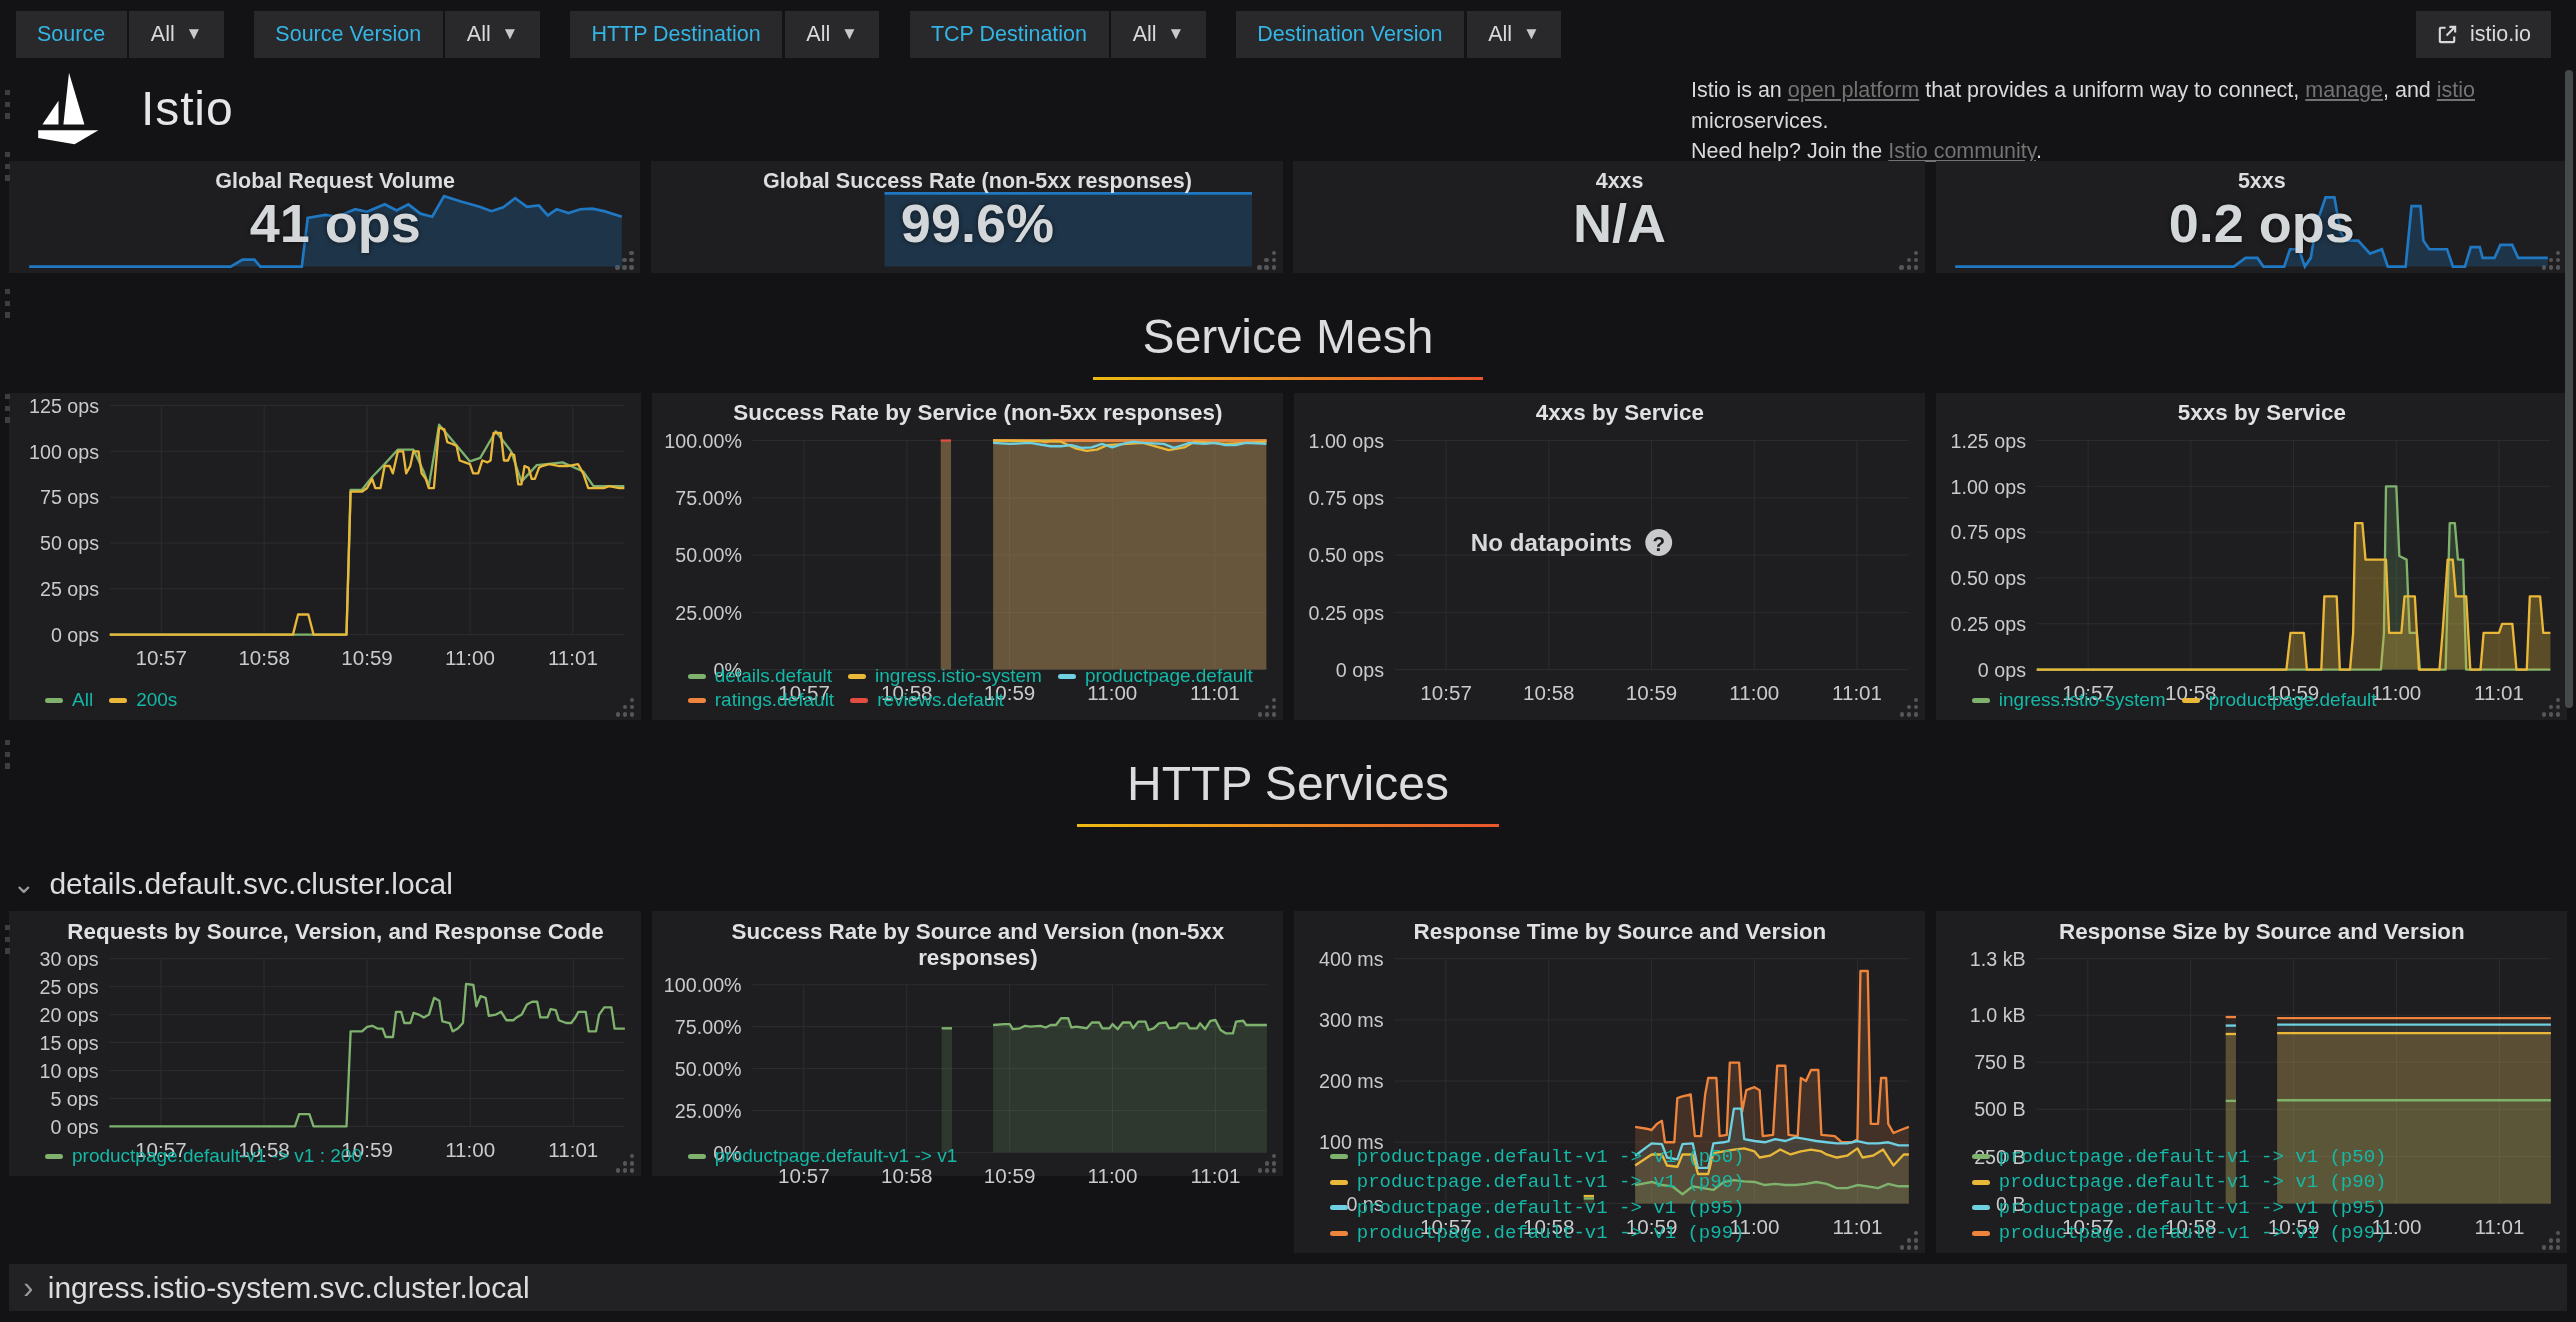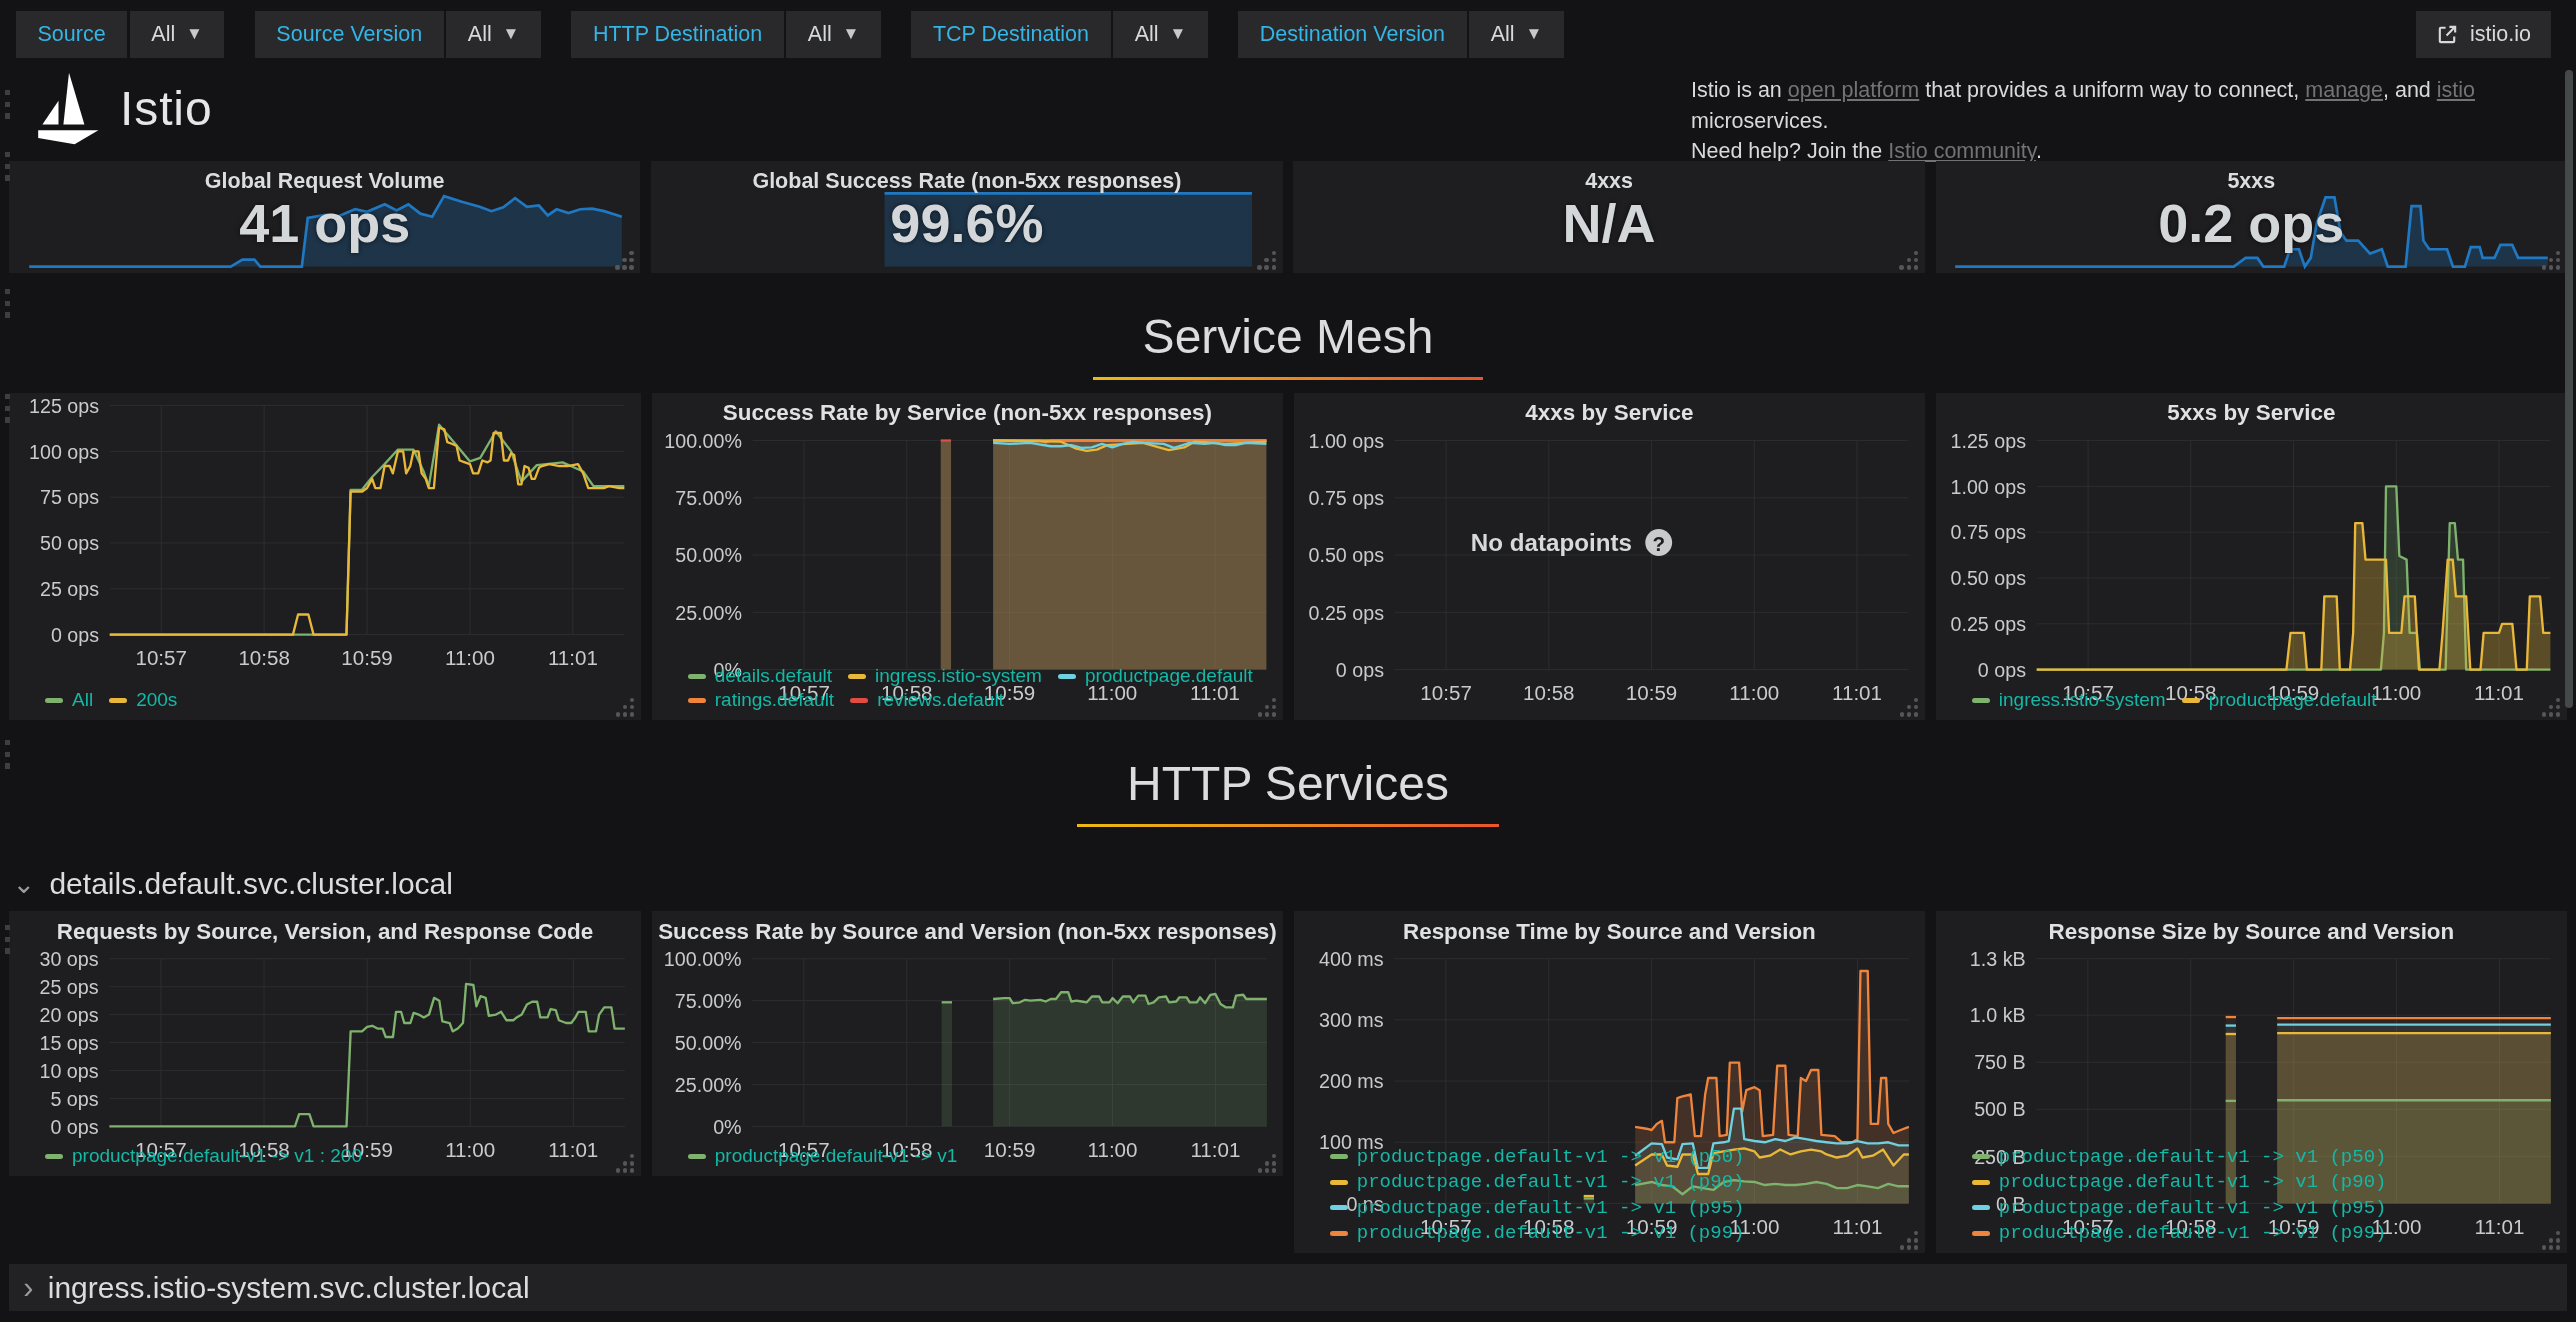--- a/index.html
+++ b/index.html
@@ -65,21 +65,21 @@
   
   .grip { position:absolute; right:5.4px; bottom:3.6px; width:20px; height:20px; cursor:nwse-resize; }
   .grip b { position:absolute; width:4.5px; height:4.5px; border-radius:50%; background:#55565a; }
   .grip b:nth-child(1){left:0;bottom:0}.grip b:nth-child(2){left:7.2px;bottom:0}
   .grip b:nth-child(3){left:14.3px;bottom:0}.grip b:nth-child(4){left:7.2px;bottom:7.2px}
   .grip b:nth-child(5){left:14.3px;bottom:7.2px}.grip b:nth-child(6){left:14.3px;bottom:14.3px}
   .row-handle { position:absolute; left:4.5px; width:7.2px; height:38px; cursor:move; }
   .row-handle i { display:block; width:5.4px; height:5.4px; background:#3d3e41; margin-bottom:6.3px; }
   .scroll-thumb { position:absolute; right:2.7px; top:70px; width:8px; height:638px;
      background:#46494c; border-radius:4.5px; cursor:grab; }
-  .no-select { user-select:none; }
+  .no-select { user-select:none;padding-left:21px; }
 </style>
 </head>
 <body>
 
 <div class="dashboard">
 
   <div class="submenu">
     <div class="var-group">
       <div class="var-label no-select">Source</div>
       <div class="var-value">

